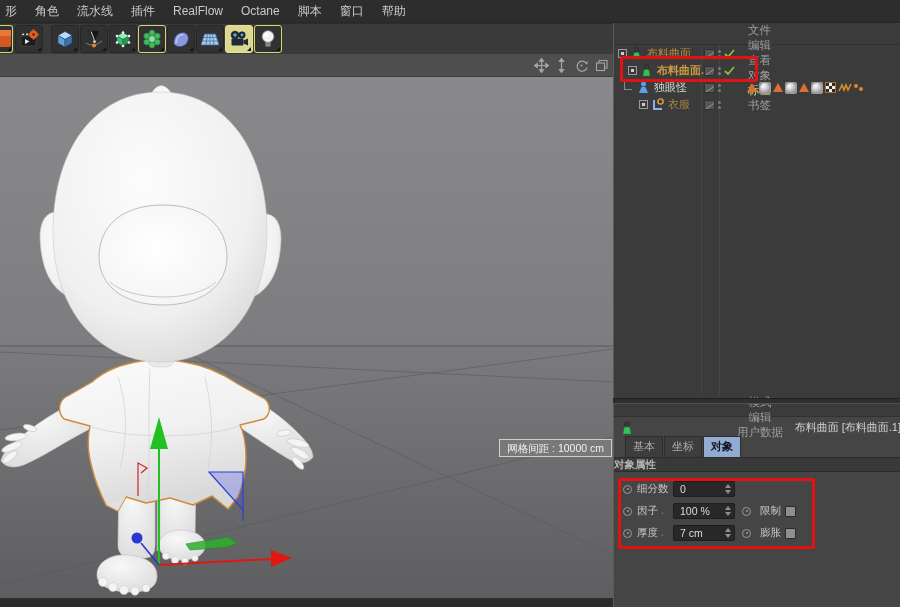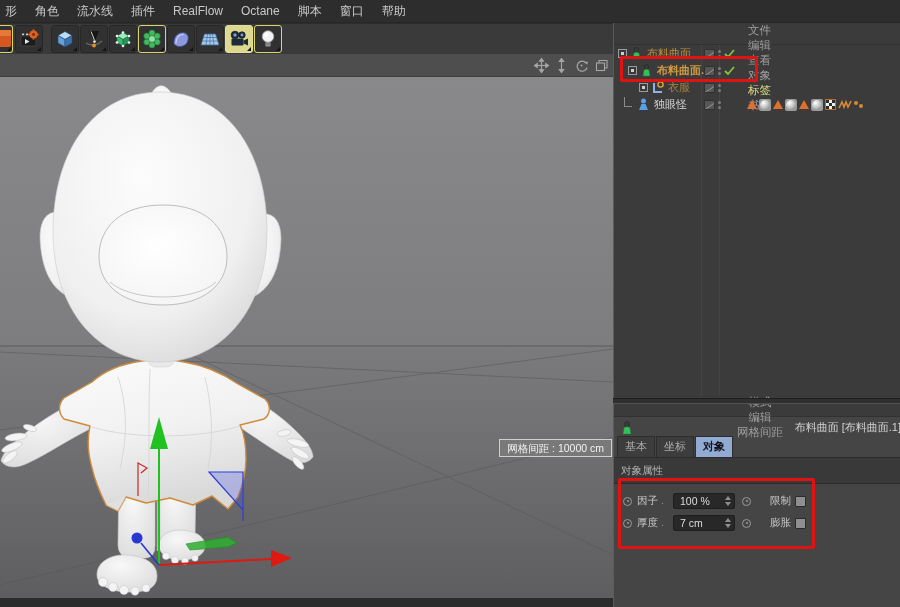--- a/index.html
+++ b/index.html
@@ -80,40 +80,40 @@
   .odots i:first-child{margin-bottom:3px;}
 
   
   .split{position:absolute;left:613px;top:398px;width:287px;height:6px;background:#2f2f2f;
          border-top:1px solid #1f1f1f;border-bottom:1px solid #515151;z-index:2;}
 
   
   .am{position:absolute;left:0;top:372px;width:287px;bottom:0;background:#454545;}
   .am-objline{height:21px;display:flex;align-items:center;padding-left:6px;gap:6px;
               color:#d2d2d2;font-size:11px;justify-content:space-between;}
-  .am-tabs{height:19px;display:flex;align-items:flex-end;padding-left:3px;gap:1px;}
+  .am-tabs{height:19px;display:flex;align-items:flex-end;padding-left:11px;gap:1px;}
   .tab{font-size:11px;padding:2px 7px 3px;background:#3d3d3d;color:#ababab;border:1px solid #2d2d2d;border-bottom:none;}
   .tab.active{background:#92abd2;color:#15151f;font-weight:bold;}
-  .am-section{height:27px;background:#393939;border-top:1px solid #2c2c2c;border-bottom:1px solid #2c2c2c;
-              display:flex;align-items:center;padding-left:7px;color:#b3b3b3;font-size:10.5px;font-weight:normal;}
+  .am-section{height:15px;background:#393939;border-top:1px solid #2c2c2c;border-bottom:1px solid #2c2c2c;
+              display:flex;align-items:center;color:#b3b3b3;font-size:10.5px;font-weight:bold;}
   .am-fields{padding-top:6px;}
   .frow{height:22px;display:flex;align-items:center;padding-left:9px;font-size:10.5px;color:#c6c6c6;}
   .keyring{width:9px;height:9px;border:1px solid #9a9a9a;border-radius:50%;position:relative;flex:none;margin-right:5px;}
   .keyring::after{content:"";position:absolute;left:2.5px;top:2.5px;width:2px;height:2px;border-radius:50%;background:#9a9a9a;}
   .flabel{width:36px;white-space:nowrap;overflow:hidden;}
   .leader{color:#8e8e8e;margin-right:2px;}
   .inbox{width:62px;height:16px;background:#282828;border:1px solid #1e1e1e;border-radius:2px;
          color:#dcdcdc;display:flex;align-items:center;padding-left:6px;position:relative;}
   .stepper{position:absolute;right:2px;top:1px;bottom:1px;width:9px;display:flex;flex-direction:column;
            align-items:center;justify-content:center;gap:2px;}
   .stepper b{width:0;height:0;border-left:3px solid transparent;border-right:3px solid transparent;}
   .stepper b.up{border-bottom:4px solid #909090;}
   .stepper b.dn{border-top:4px solid #909090;}
   .chk{width:11px;height:11px;background:#8f8f8f;border:1px solid #2a2a2a;border-radius:1px;margin-left:4px;}
-  .xlabel{margin-left:14px;white-space:nowrap;}
+  .xlabel{margin-left:4px;white-space:nowrap;}
 
   
   .anno{position:absolute;border:3px solid #e01212;border-radius:2px;z-index:9;pointer-events:none;}
   .anno-om{left:620px;top:56px;width:138px;height:26px;}
   .anno-am{left:618px;top:478px;width:197px;height:71px;}
 </style>
 </head>
 <body>
 
 <div class="app">
@@ -447,38 +447,20 @@
           <span class="visdots">
               <i></i>
               <i></i>
             </span>
           <svg width="11" height="10">
               <polyline points="1,5 4,8 10,1" fill="none" stroke="#86c33e" stroke-width="1.8"></polyline>
             </svg>
         </span>
       </div>
 
-      <div class="om-row" style="padding-left:25px;">
-        <span class="xbox"></span>
-        <span class="objicon">
-          <svg width="13" height="13">
-              <path d="M3,2 L3,11 L11,11" fill="none" stroke="#8ab4e8" stroke-width="2"></path>
-              <circle cx="9.5" cy="3.5" r="2.6" fill="none" stroke="#e8a33c" stroke-width="1.4"></circle>
-            </svg>
-        </span>
-        <span class="lbl o3">衣服</span>
-        <span class="col-toggles">
-          <span class="slashbox"></span>
-          <span class="visdots">
-              <i></i>
-              <i></i>
-            </span>
-        </span>
-      </div>
-
       <div class="om-row" style="padding-left:10px;">
         <span class="treeL"></span>
         <span class="objicon">
           <svg width="13" height="13">
               <circle cx="6.5" cy="3" r="2.5" fill="#5aa0e8"></circle>
               <path d="M2,12 L4.5,6 L8.5,6 L11,12 Z" fill="#5aa0e8"></path>
             </svg>
         </span>
         <span class="lbl ow">独眼怪</span>
         <span class="col-toggles">
@@ -498,28 +480,46 @@
           <span class="checker"></span>
           <svg width="14" height="12">
               <path d="M1,9 L4,3 L6,8 L8,3 L10,8 L13,2" fill="none" stroke="#d98a2e" stroke-width="1.6"></path>
             </svg>
           <span class="odots">
               <i></i>
               <i></i>
             </span>
         </span>
       </div>
+
+      <div class="om-row" style="padding-left:25px;">
+        <span class="xbox"></span>
+        <span class="objicon">
+          <svg width="13" height="13">
+              <path d="M3,2 L3,11 L11,11" fill="none" stroke="#8ab4e8" stroke-width="2"></path>
+              <circle cx="9.5" cy="3.5" r="2.6" fill="none" stroke="#e8a33c" stroke-width="1.4"></circle>
+            </svg>
+        </span>
+        <span class="lbl o3">衣服</span>
+        <span class="col-toggles">
+          <span class="slashbox"></span>
+          <span class="visdots">
+              <i></i>
+              <i></i>
+            </span>
+        </span>
+      </div>
     </div>
 
     <div class="am">
       <div class="pm-menu">
         <span class="grip"></span>
         <span class="mi">模式</span>
         <span class="mi">编辑</span>
-        <span class="mi">网格间距</span>
+        <span class="mi">用户数据</span>
       </div>
 
       <div class="am-objline">
         <span style="display:flex;">
           <svg width="14" height="14">
               <circle cx="7" cy="3.2" r="2.6" fill="#3a3a3a" stroke="#222" stroke-width="0.5"></circle>
               <path d="M3,13 L4.2,6.5 Q7,5 9.8,6.5 L11,13 Z" fill="#35c15a" stroke="#1d7a36" stroke-width="0.5"></path>
             </svg>
         </span>
         <span>布料曲面 [布料曲面.1]</span>
@@ -528,20 +528,31 @@
       <div class="am-tabs">
         <span class="tab">基本</span>
         <span class="tab">坐标</span>
         <span class="tab active">对象</span>
       </div>
 
       <div class="am-section">对象属性</div>
 
       <div class="am-fields">
 
+        <div class="frow">
+          <span class="keyring"></span>
+          <span class="flabel">细分数</span>
+          <span class="inbox">
+            <span>0</span>
+            <span class="stepper">
+                <b class="up"></b>
+                <b class="dn"></b>
+              </span>
+          </span>
+        </div>
 
         <div class="frow">
           <span class="keyring"></span>
           <span class="flabel"><span>因子</span> <span class="leader">.</span></span>
           <span class="inbox">
             <span>100 %</span>
             <span class="stepper">
                 <b class="up"></b>
                 <b class="dn"></b>
               </span>

